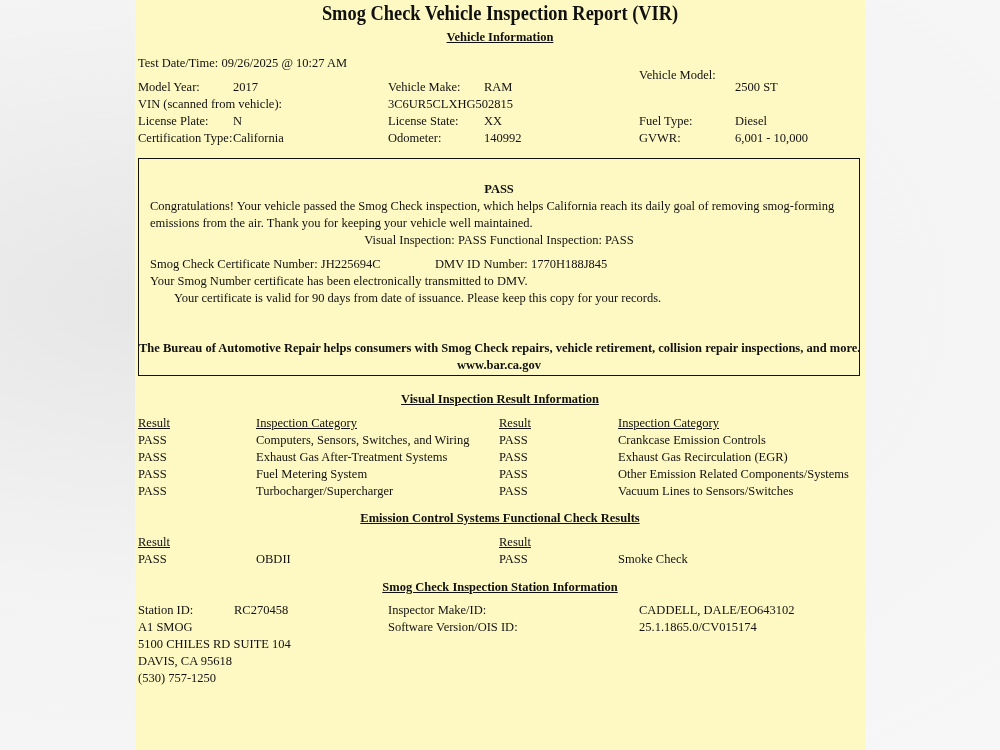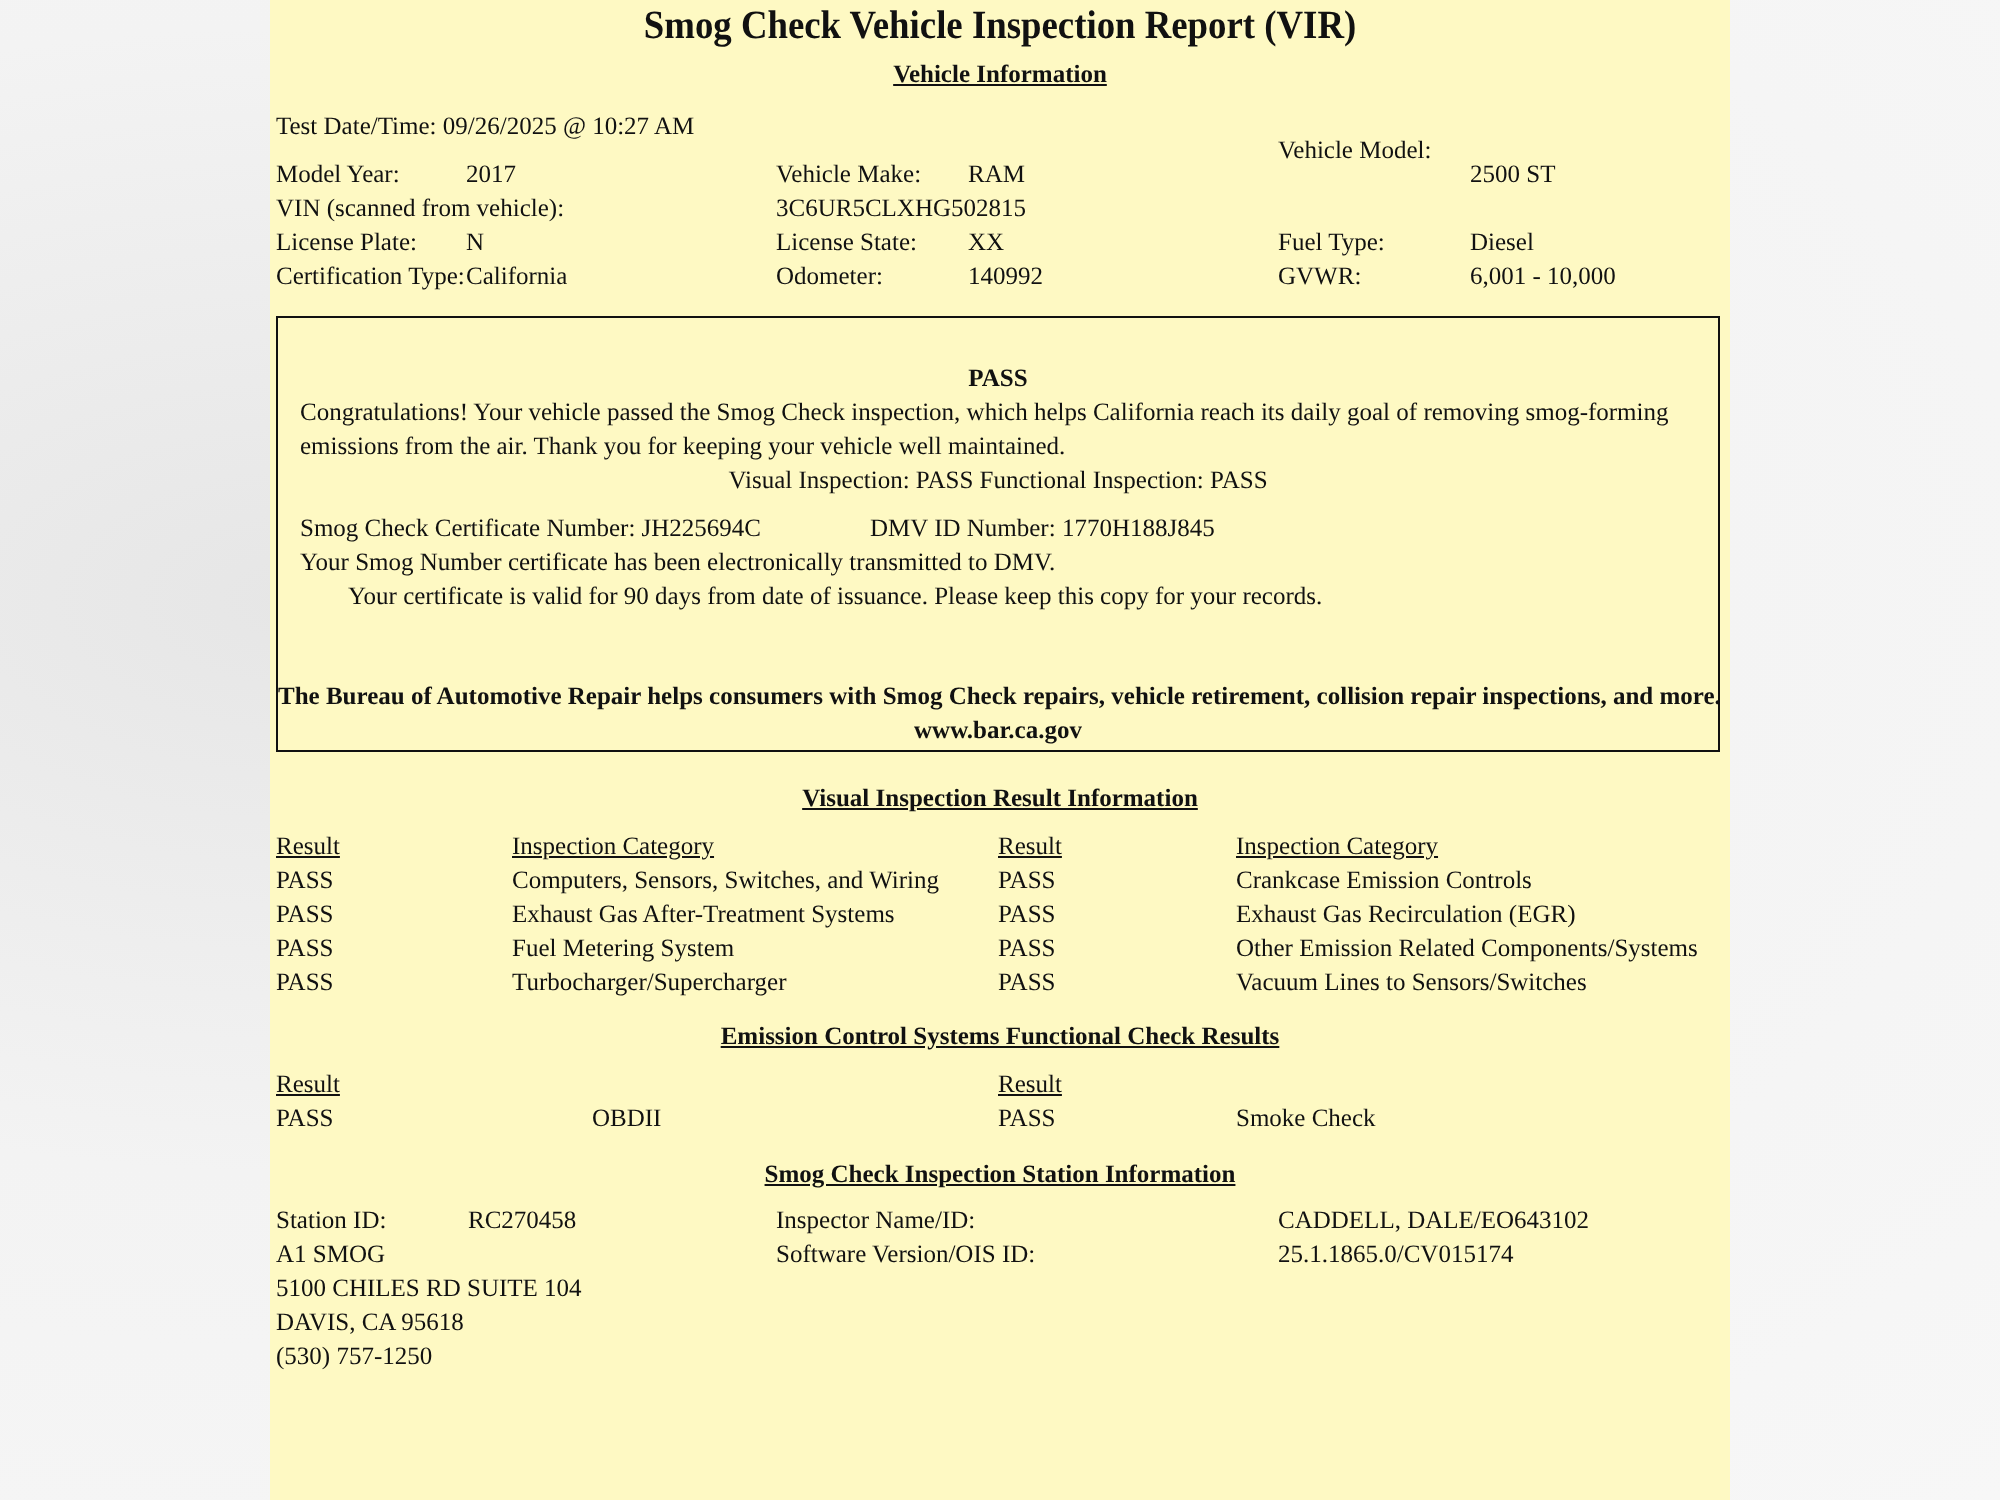--- a/index.html
+++ b/index.html
@@ -102,30 +102,30 @@
   <div class="abs" style="left:483px; top:450px;">Exhaust Gas Recirculation (EGR)</div>
   <div class="abs" style="left:364px; top:467px;">PASS</div>
   <div class="abs" style="left:483px; top:467px;">Other Emission Related Components/Systems</div>
   <div class="abs" style="left:364px; top:484px;">PASS</div>
   <div class="abs" style="left:483px; top:484px;">Vacuum Lines to Sensors/Switches</div>
 
   <div class="section-head" style="top:511px;">Emission Control Systems Functional Check Results</div>
   <div class="abs u" style="left:3px; top:535px;">Result</div>
   <div class="abs u" style="left:364px; top:535px;">Result</div>
   <div class="abs" style="left:3px; top:552px;">PASS</div>
-  <div class="abs" style="left:121px; top:552px;margin-left:40px;">OBDII</div>
+  <div class="abs" style="left:121px; top:552px;">OBDII</div>
   <div class="abs" style="left:364px; top:552px;">PASS</div>
   <div class="abs" style="left:483px; top:552px;">Smoke Check</div>
 
   <div class="section-head" style="top:580px;">Smog Check Inspection Station Information</div>
   <div class="abs" style="left:3px; top:603px;">Station ID:</div>
   <div class="abs" style="left:99px; top:603px;">RC270458</div>
   <div class="abs" style="left:3px; top:620px;">A1 SMOG</div>
   <div class="abs" style="left:3px; top:637px;">5100 CHILES RD SUITE 104</div>
   <div class="abs" style="left:3px; top:654px;">DAVIS, CA 95618</div>
   <div class="abs" style="left:3px; top:671px;">(530) 757-1250</div>
 
-  <div class="abs" style="left:253px; top:603px;">Inspector Name/ID:</div>
+  <div class="abs" style="left:253px; top:603px;">Inspector Make/ID:</div>
   <div class="abs" style="left:253px; top:620px;">Software Version/OIS ID:</div>
   <div class="abs" style="left:504px; top:603px;">CADDELL, DALE/EO643102</div>
   <div class="abs" style="left:504px; top:620px;">25.1.1865.0/CV015174</div>
 
 </div>
 
 </body></html>

